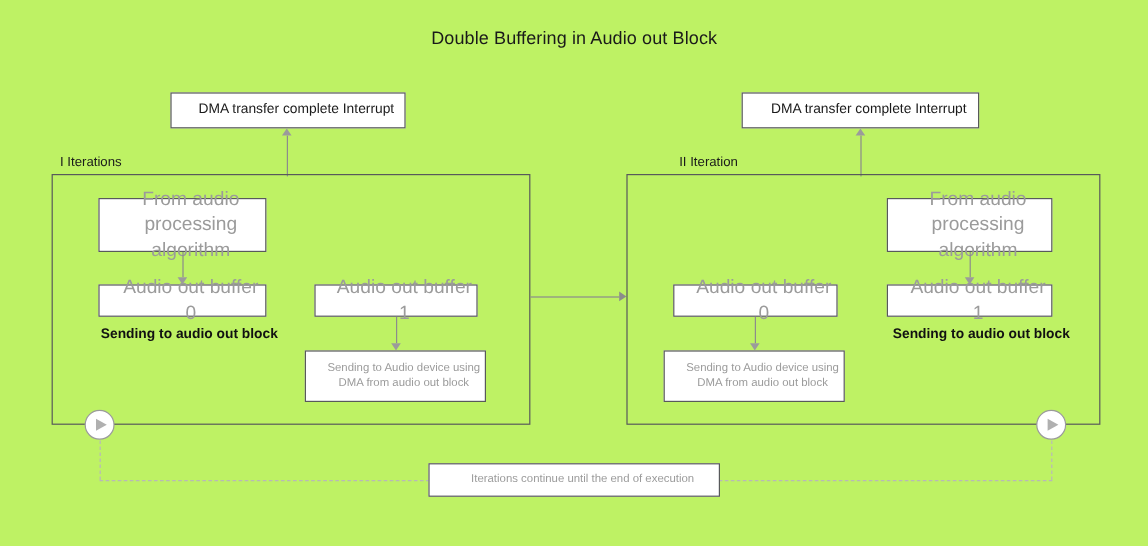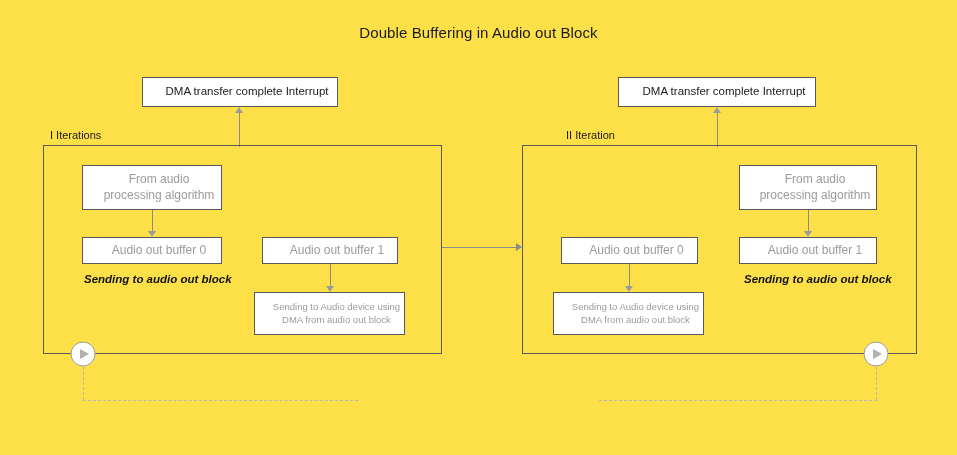--- a/index.html
+++ b/index.html
@@ -4,21 +4,21 @@
 <style>
   html, body {
     margin: 0;
     padding: 0;
     background: #ffffff;
   }
   #canvas {
     position: relative;
     width: 957px;
     height: 455px;
-    background: #fde047;
+    background: #bef264;
     font-family: "Liberation Sans", sans-serif;
     overflow: hidden;
   }
 
   
   .title {
     position: absolute;
     left: 0;
     top: 24px;
     width: 957px;
@@ -53,36 +53,35 @@
     justify-content: center;
     text-align: center;
     line-height: 1.32;
     padding-left: 14px;
   }
   .box-dark {
     font-size: 11.5px;
     color: #1a1a1a;
   }
   .box-gray {
-    font-size: 12px;
+    font-size: 16px;
     color: #9b9b9b;
   }
   .box-gray-sm {
     font-size: 9.5px;
     color: #9b9b9b;
   }
 
   
   .caption {
     position: absolute;
     font-size: 11.5px;
     font-weight: bold;
     color: #111111;
     white-space: nowrap;
-    font-style: italic;
   }
 
   
   .vline {
     position: absolute;
     width: 1px;
     background: #8c8c8c;
   }
   .hline {
     position: absolute;
@@ -193,20 +192,21 @@
 
   <div class="box box-gray-sm" style="left:553px; top:292px; width:151px; height:43px; white-space:pre-line;">Sending to Audio device using
 DMA from audio out block</div>
 
   <div class="dashline-v" style="left:83px; top:367px; height:33px;"></div>
   <div class="dashline-v" style="left:876px; top:367px; height:33px;"></div>
 
   <div class="dashline-h" style="left:83px; top:400px; width:275px;"></div>
   <div class="dashline-h" style="left:599px; top:400px; width:278px;"></div>
 
+  <div class="box box-gray-sm" style="left:357px; top:386px; width:243px; height:28px;">Iterations continue until the end of execution</div>
 
   <div class="play-marker" style="left:70px; top:341px;">
     <svg width="26" height="26" viewBox="0 0 26 26">
       <circle cx="13" cy="13" r="12" fill="#ffffff" stroke="#9b9b9b" stroke-width="1"></circle>
       <polygon points="10,8 19,13 10,18" fill="#b0b0b0"></polygon>
     </svg>
   </div>
   <div class="play-marker" style="left:863px; top:341px;">
     <svg width="26" height="26" viewBox="0 0 26 26">
       <circle cx="13" cy="13" r="12" fill="#ffffff" stroke="#9b9b9b" stroke-width="1"></circle>

